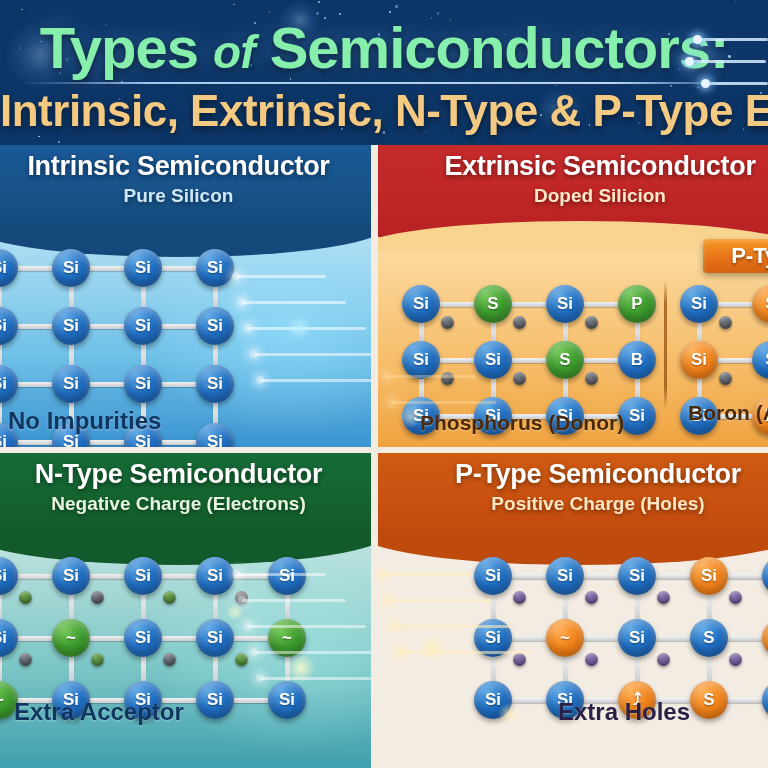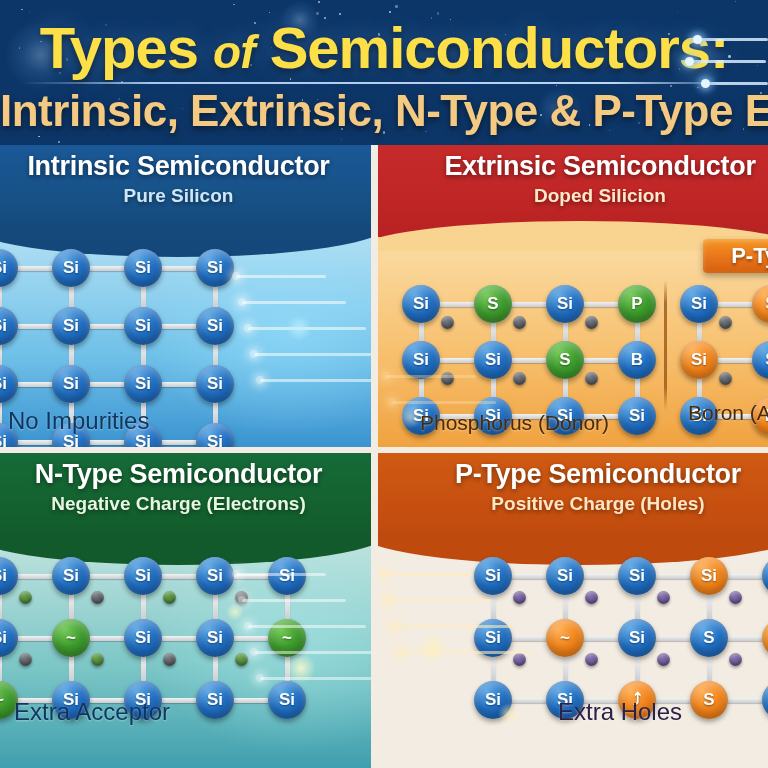--- a/index.html
+++ b/index.html
@@ -20,21 +20,21 @@
       linear-gradient(180deg,#0b2f5e 0%,#11417a 45%,#10396c 100%);
     overflow:hidden;
   }
   .stars{position:absolute;inset:0;pointer-events:none;}
   .star{position:absolute;background:#cfe6ff;border-radius:50%;opacity:.55;}
   .glow{position:absolute;border-radius:50%;
         background:radial-gradient(circle,rgba(200,230,255,.95) 0%,rgba(110,180,255,.45) 35%,transparent 70%);}
   .title-main{
     position:absolute; left:0; right:0; top:14px;
     text-align:center; white-space:nowrap;
-    font-size:58px; font-weight:bold; color:#fde047;
+    font-size:58px; font-weight:bold; color:#86efac;
     letter-spacing:-1px;
     text-shadow:0 3px 9px rgba(0,0,0,.55), 0 0 22px rgba(120,190,255,.35);
   }
   .title-main .of{ font-style:italic; font-size:46px; font-weight:bold; }
   .title-rule{
     position:absolute; left:22px; right:22px; top:82px; height:2px;
     background:linear-gradient(90deg,rgba(190,220,255,0) 0%,rgba(200,225,255,.85) 18%,rgba(210,230,255,.9) 82%,rgba(190,220,255,0) 100%);
   }
   .title-sub{
     position:absolute; left:0; right:0; top:86px;
@@ -111,21 +111,21 @@
     background:
       radial-gradient(ellipse 200px 150px at 20% 62%, rgba(255,220,150,.5), transparent 70%),
       linear-gradient(180deg,#f6e2c6 0%,#f5cf9b 30%,#f0a martha 60%,#e8832a 100%),
       linear-gradient(180deg,#f6e2c6 0%,#f5cf9b 30%,#f0a64c 62%,#e8832a 100%);}
   .p-ptype .phead{height:92px;background:linear-gradient(180deg,#cf5a12 0%,#c75010 55%,#bf4a0e 100%);}
   .p-ptype .phead-curve{bottom:-20px;background:#bf4a0e;}
   .p-ptype .phead-sub{color:#ffe6c2;}
   .p-ptype .pcaption{color:#2b2148;}
 
   .pcaption{
-    position:absolute; font-size:24px; font-weight:normal; white-space:nowrap;
+    position:absolute; font-size:24px; font-weight:bold; white-space:nowrap;
     text-shadow:0 1px 2px rgba(255,255,255,.35);
   }
 
   
   .lattice{position:absolute;}
   .bond{position:absolute;background:linear-gradient(180deg,#f2f2f2,#c9cdd1);
         box-shadow:0 1px 1px rgba(0,0,0,.22);border-radius:2px;}
   .bond.h{height:5px;}
   .bond.v{width:5px;}
   .atom{

